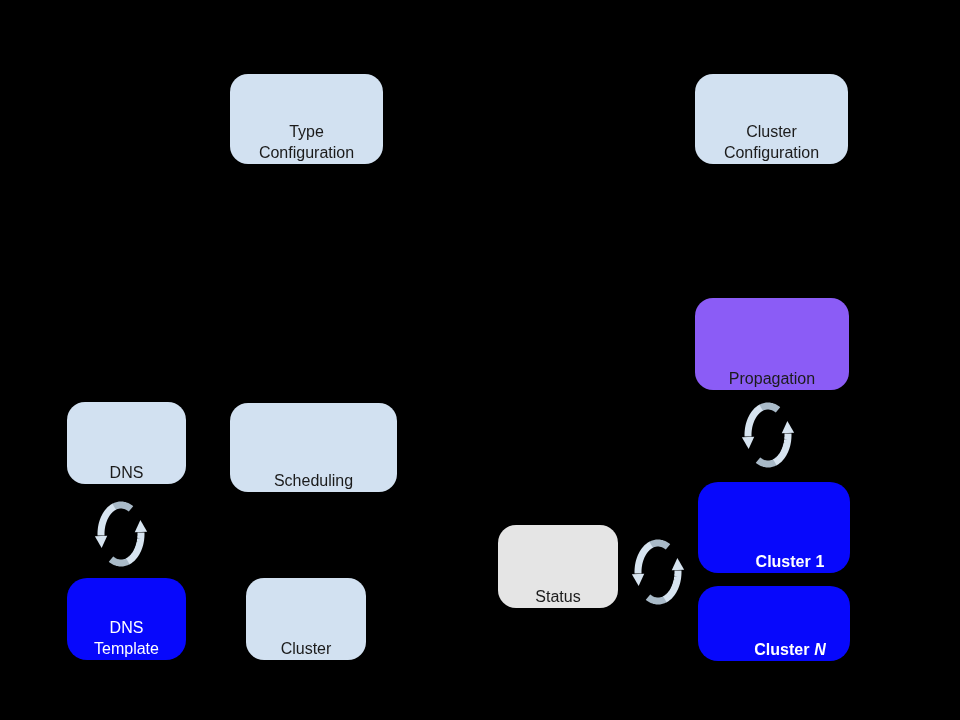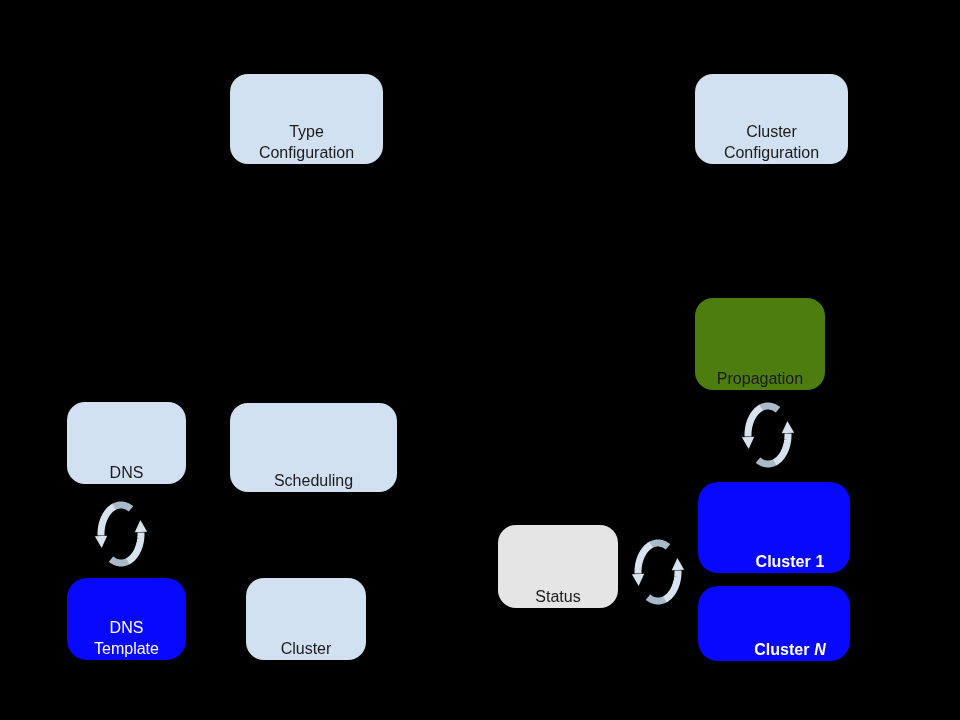--- a/index.html
+++ b/index.html
@@ -72,21 +72,21 @@
 
   <div class="box blue line2" style="left: 67px; top: 578px; width: 119px; height: 82px; background: rgb(7, 8, 252);">
     <span>DNS</span>
     <span>Template</span>
   </div>
 
   <div class="box light" style="left: 246px; top: 578px; width: 120px; height: 82px; background: rgb(210, 225, 241);">
     <span>Cluster</span>
   </div>
 
-  <div class="box light" style="left: 695px; top: 298px; width: 130px; height: 92px; background: #4d7c0f;">
+  <div class="box light" style="left: 695px; top: 298px; width: 154px; height: 92px; background: #8b5cf6;">
     <span>Propagation</span>
   </div>
 
   <div class="box light" style="left: 498px; top: 525px; width: 120px; height: 83px; background: #e5e5e5;">
     <span>Status</span>
   </div>
 
   <div class="box blue bold" style="left: 698px; top: 482px; width: 152px; height: 91px; background: rgb(7, 8, 252);">
     <span>
       <span>Cluster</span><span class="suffix">1</span>

